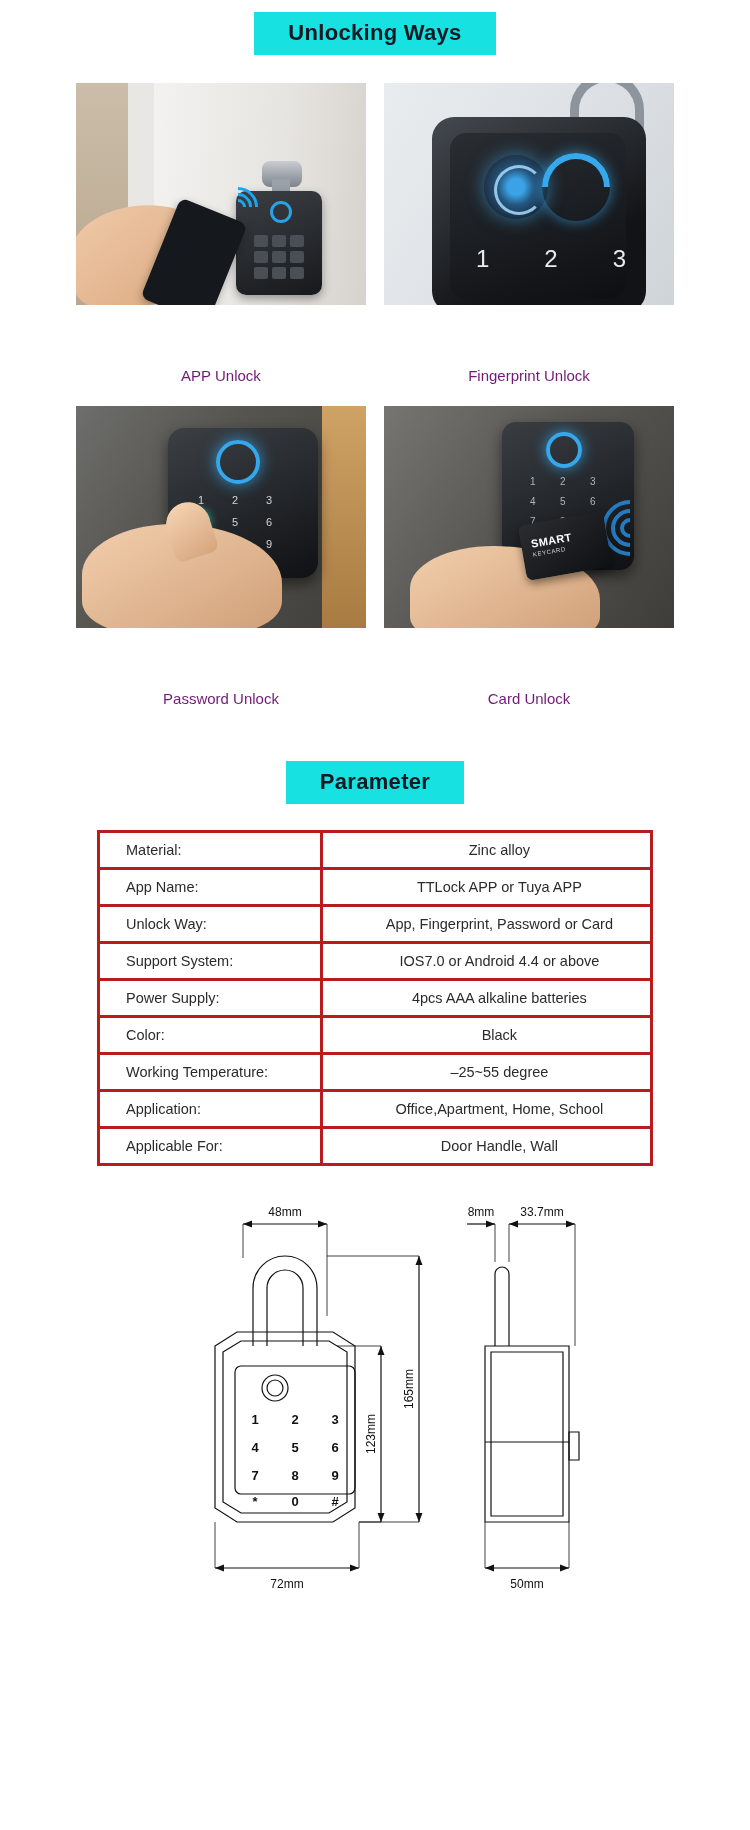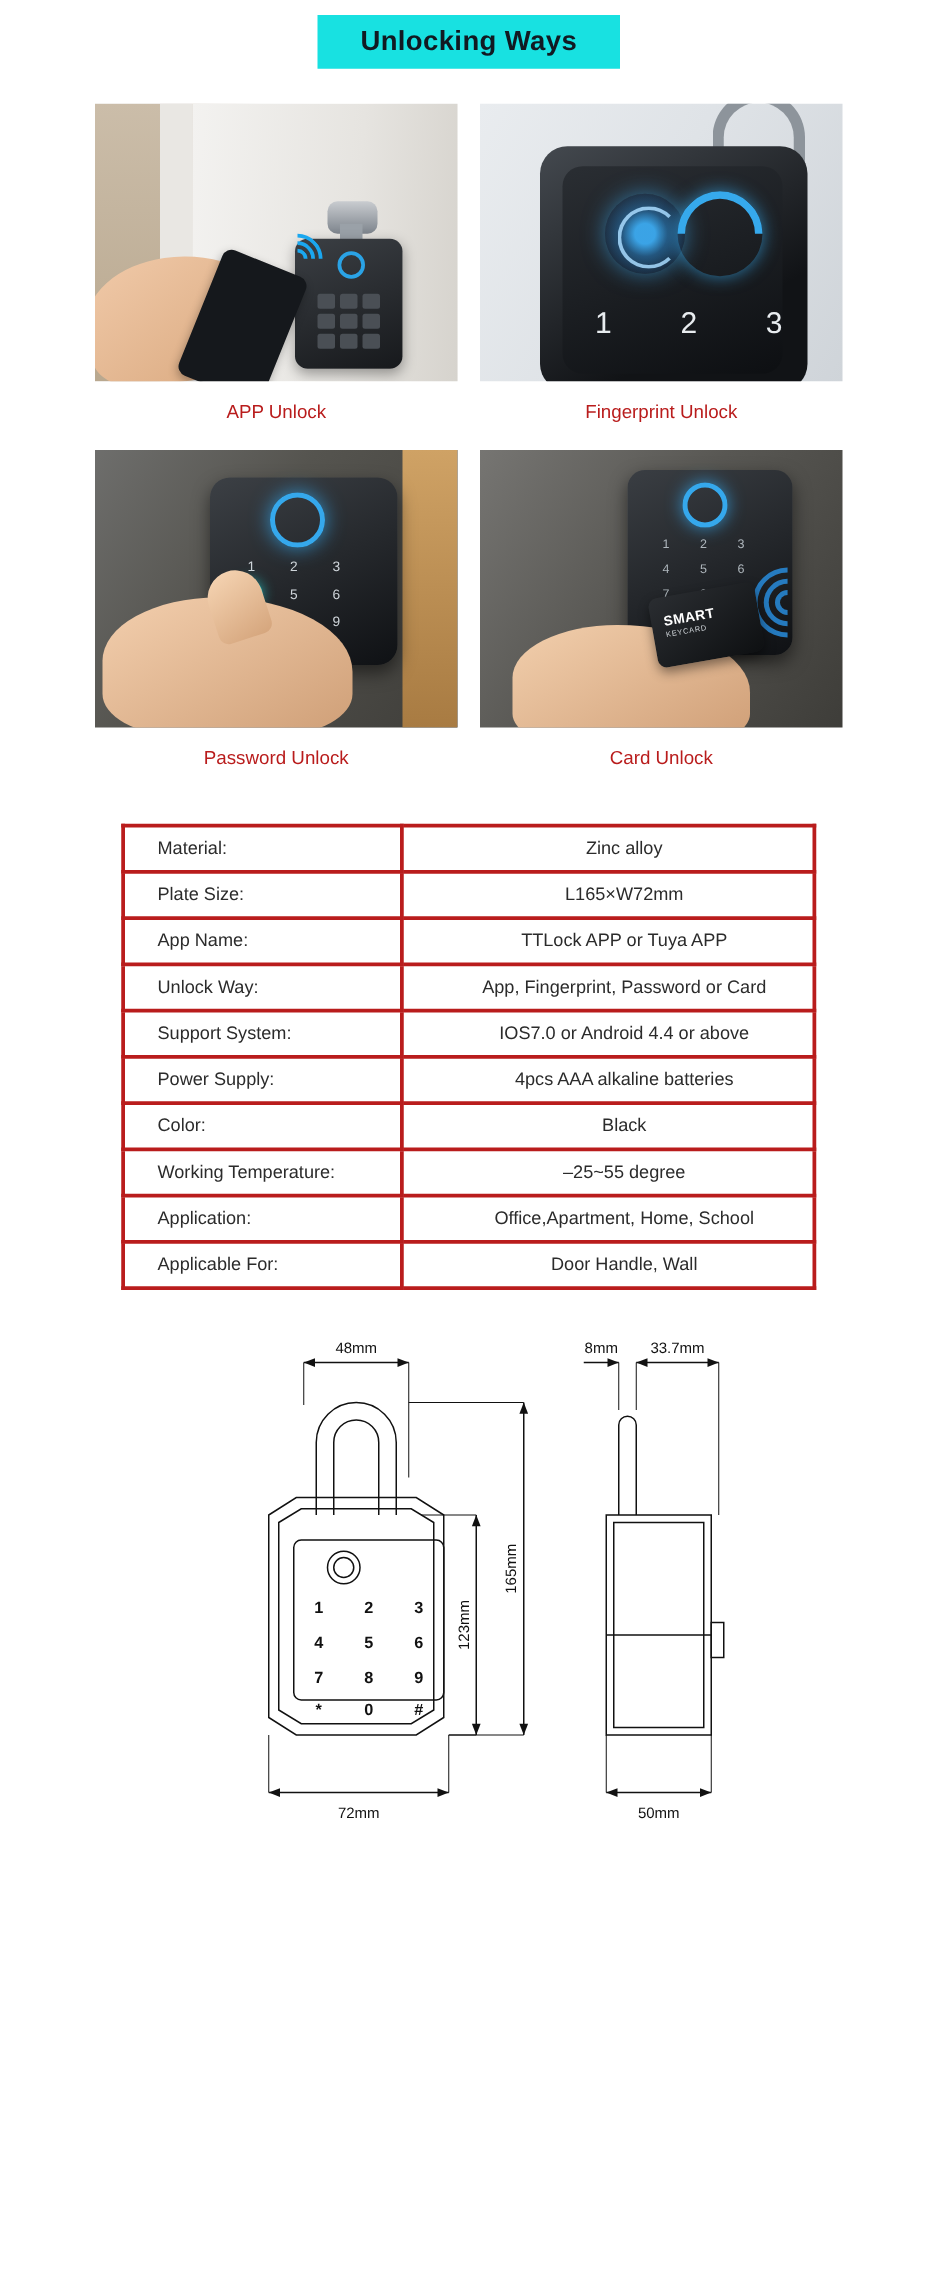--- a/index.html
+++ b/index.html
@@ -38,22 +38,23 @@
   .cell { width: 290px; }
   .photo {
     width: 290px;
     height: 222px;
     overflow: hidden;
     position: relative;
   }
   .caption {
     text-align: center;
     font-size: 15px;
-    color: #b91c1c;
+    color: #701a75;
     padding: 16px 0 18px 0;
+    margin-top: 46px;
   }
 
   
   .p1 { background: linear-gradient(100deg,#d8cfc4 0%,#cfc6bb 22%,#efeeec 40%,#f5f4f2 62%,#dcd9d4 100%); }
   .p1 .door-frame { position:absolute; left:52px; top:0; width:26px; height:100%; background:#e9e7e3; }
   .p1 .door { position:absolute; left:78px; top:0; width:212px; height:100%;
                background:linear-gradient(95deg,#f3f2f0,#e6e4e0 60%,#d6d3cd); }
   .p1 .wall { position:absolute; left:0; top:0; width:52px; height:100%;
                background:linear-gradient(180deg,#cbbda9,#b9a88f); }
   .p1 .knob { position:absolute; left:186px; top:78px; width:40px; height:26px; border-radius:8px;
@@ -268,31 +269,30 @@
         <div class="hand"></div>
         <div class="card">
           <b>SMART</b>
           <em>KEYCARD</em>
         </div>
       </div>
       <div class="caption">Card Unlock</div>
     </div>
   </div>
 
+  <div class="banner-wrap" style="margin-top:36px;">
+    <div class="banner" id="banner-parameter">Parameter</div>
+  </div>
 
   <div class="spec-wrap">
     <table class="spec">
       <tbody>
         <tr>
           <td class="k">Material:</td>
           <td class="v">Zinc alloy</td>
-        </tr>
-        <tr>
-          <td class="k">Plate Size:</td>
-          <td class="v">L165×W72mm</td>
         </tr>
         <tr>
           <td class="k">App Name:</td>
           <td class="v">TTLock APP or Tuya APP</td>
         </tr>
         <tr>
           <td class="k">Unlock Way:</td>
           <td class="v">App, Fingerprint, Password or Card</td>
         </tr>
         <tr>

